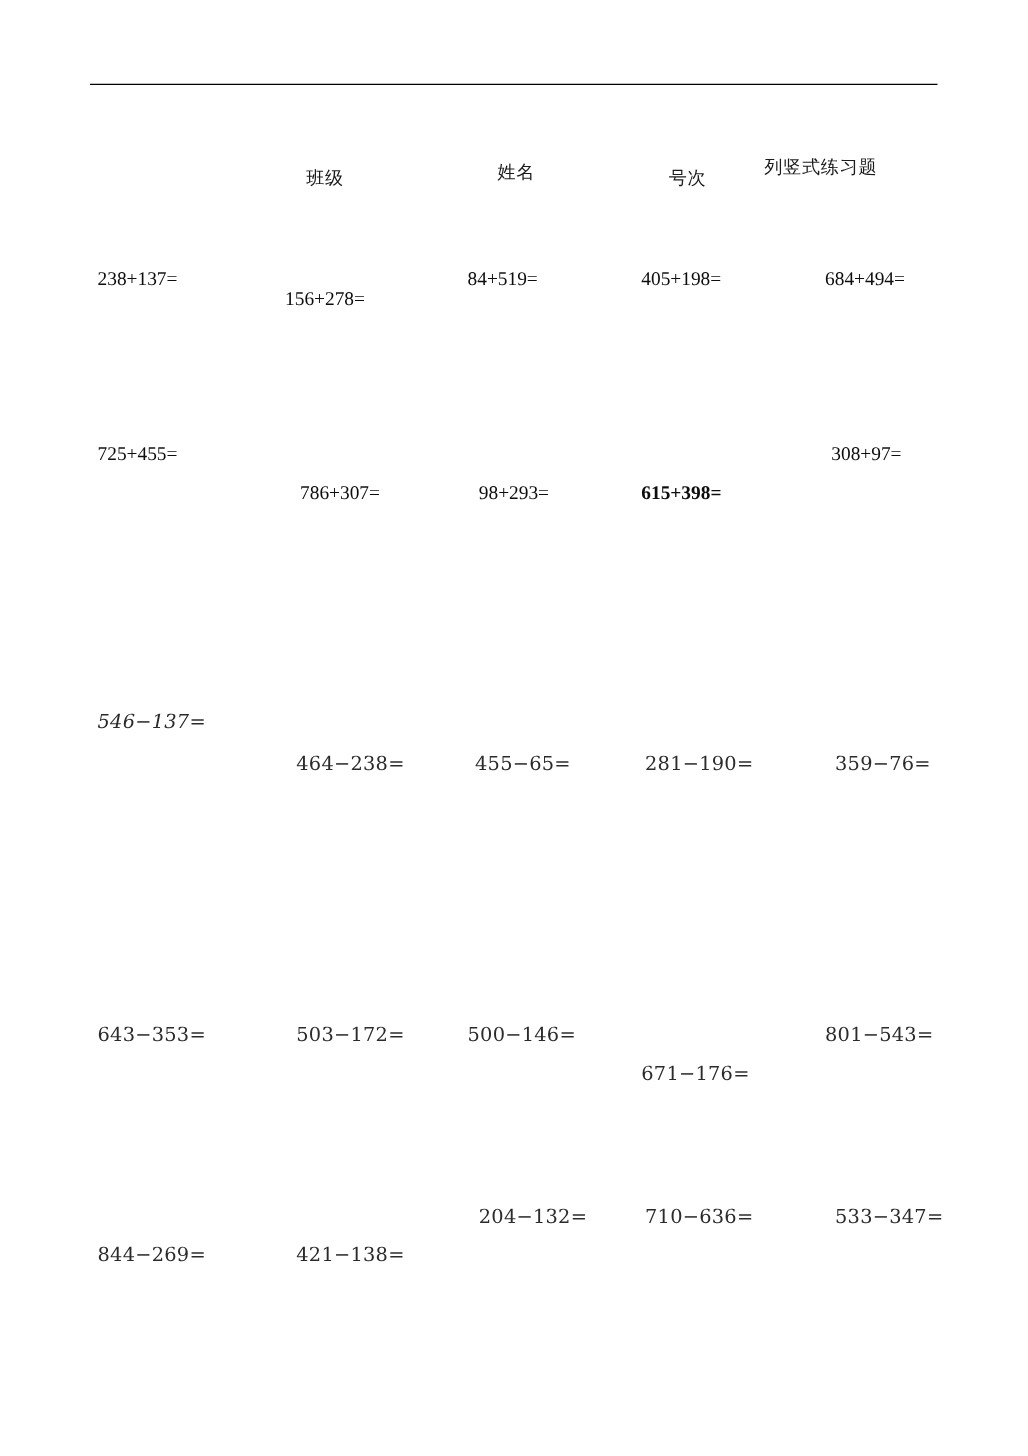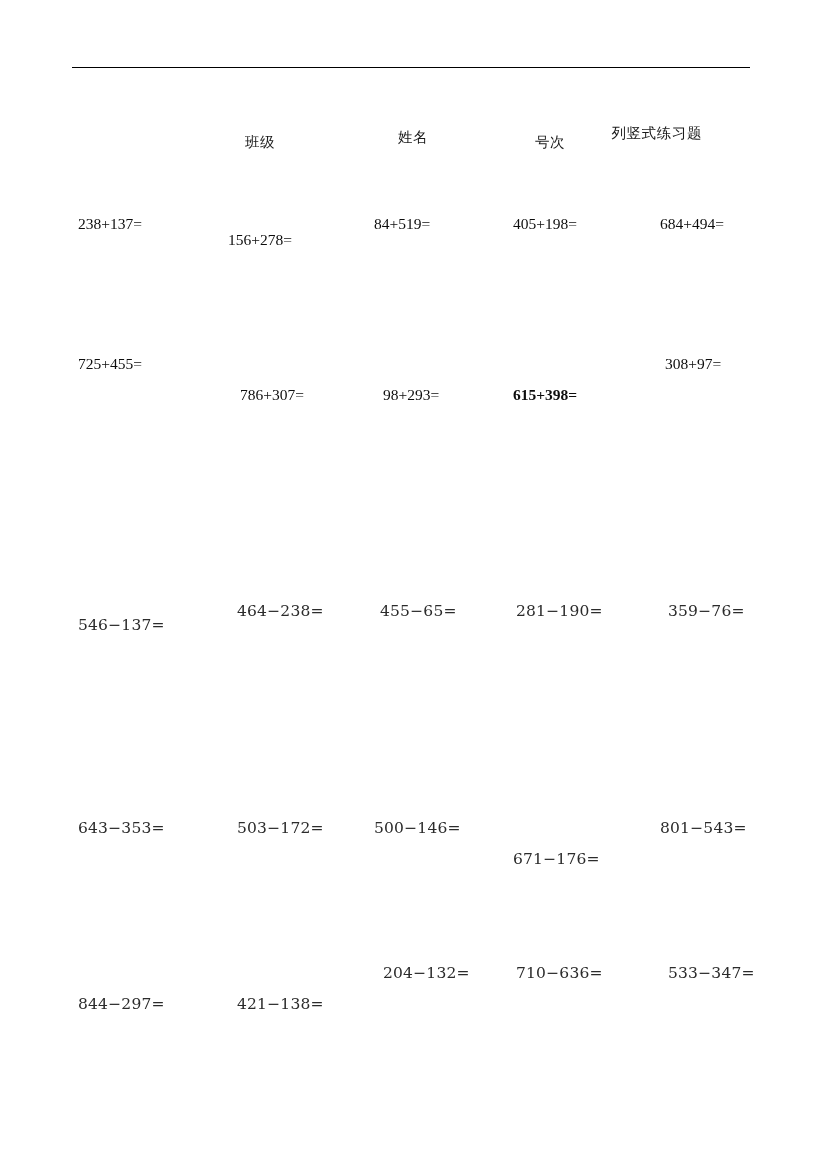--- a/index.html
+++ b/index.html
@@ -97,30 +97,30 @@
       <div class="problem add" style="left: 78px; top: 182px;">238+137=</div>
       <div class="problem add" style="left: 228px; top: 198px;">156+278=</div>
       <div class="problem add" style="left: 374px; top: 182px;">84+519=</div>
       <div class="problem add" style="left: 513px; top: 182px;">405+198=</div>
       <div class="problem add" style="left: 660px; top: 182px;">684+494=</div>
       <div class="problem add" style="left: 78px; top: 322px;">725+455=</div>
       <div class="problem add" style="left: 240px; top: 353px;">786+307=</div>
       <div class="problem add" style="left: 383px; top: 353px;">98+293=</div>
       <div class="problem add" style="left: 513px; top: 353px; font-weight: bold;">615+398=</div>
       <div class="problem add" style="left: 665px; top: 322px;">308+97=</div>
-      <div class="problem sub" style="left: 78px; top: 584px;">546−137=</div>
+      <div class="problem sub" style="left: 78px; top: 536px; font-style: italic;">546−137=</div>
       <div class="problem sub" style="left: 237px; top: 570px;">464−238=</div>
       <div class="problem sub" style="left: 380px; top: 570px;">455−65=</div>
       <div class="problem sub" style="left: 516px; top: 570px;">281−190=</div>
       <div class="problem sub" style="left: 668px; top: 570px;">359−76=</div>
       <div class="problem sub" style="left: 78px; top: 787px; text-align: right;">643−353=</div>
       <div class="problem sub" style="left: 237px; top: 787px;">503−172=</div>
       <div class="problem sub" style="left: 374px; top: 787px;">500−146=</div>
       <div class="problem sub" style="left: 513px; top: 818px;">671−176=</div>
       <div class="problem sub" style="left: 660px; top: 787px;">801−543=</div>
-      <div class="problem sub" style="left: 78px; top: 963px;">844−297=</div>
+      <div class="problem sub" style="left: 78px; top: 963px;">844−269=</div>
       <div class="problem sub" style="left: 237px; top: 963px;">421−138=</div>
       <div class="problem sub" style="left: 383px; top: 932px;">204−132=</div>
       <div class="problem sub" style="left: 516px; top: 932px;">710−636=</div>
       <div class="problem sub" style="left: 668px; top: 932px;">533−347=</div>
     </div>
 
 </div>
 
 </body></html>

